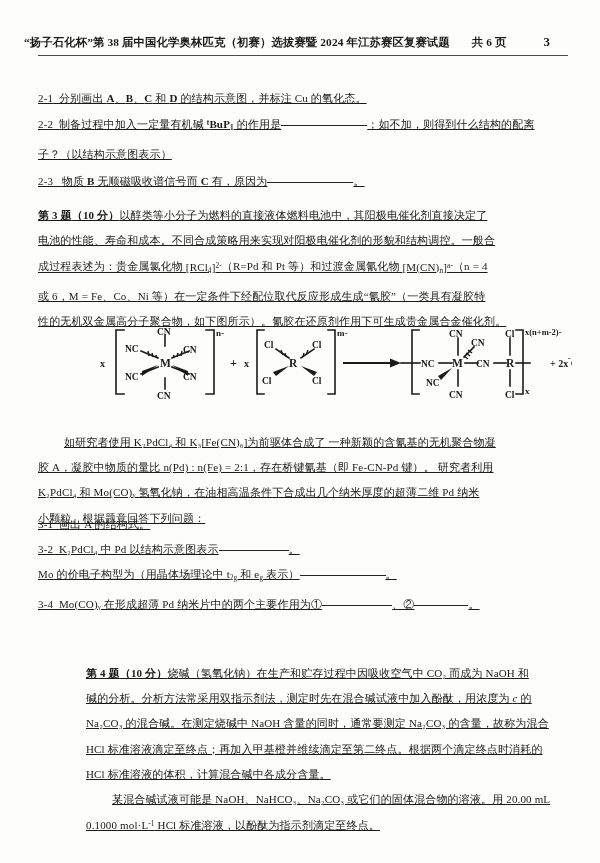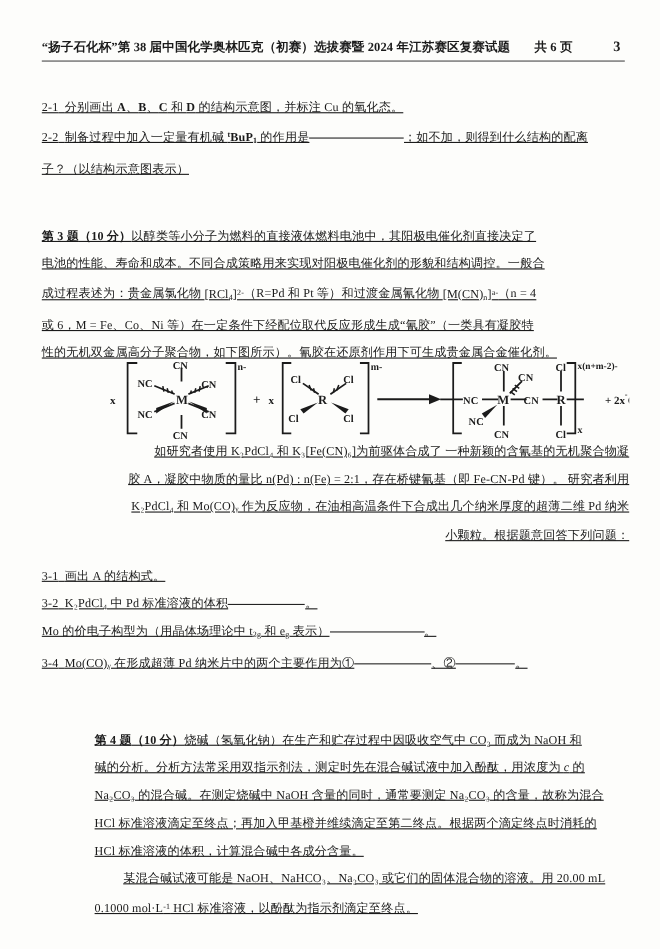--- a/index.html
+++ b/index.html
@@ -17,21 +17,21 @@
   }
   .page {
     position: absolute;
     inset: 0;
     background: #fdfdfb;
   }
 
   
   .header {
     position: absolute;
-    left: 38px;
+    left: 24px;
     top: 34px;
     width: 530px;
     display: flex;
     align-items: baseline;
     font-size: 11.4px;
     font-weight: bold;
     letter-spacing: 0.1px;
     white-space: nowrap;
   }
   .header .h-title { flex: 0 0 auto; }
@@ -110,20 +110,24 @@
 
     <div class="line">
       <span class="qnum">2-2</span>&nbsp;
       <span>制备过程中加入一定量有机碱 <span class="b"><sup>t</sup>BuP<sub>1</sub></span> 的作用是</span><span class="fill f-xl"></span><span>；如不加，则得到什么结构的配离</span>
     </div>
 
     <div class="line">
       <span>子？（以结构示意图表示）</span>
     </div>
 
+    <div class="line" style="margin-top:2px;">
+      <span class="qnum">2-3</span>&nbsp;&nbsp;
+      <span>物质 <span class="b">B</span> 无顺磁吸收谱信号而 <span class="b">C</span> 有，原因为</span><span class="fill f-xl"></span><span>。</span>
+    </div>
   </div>
 
   <div class="blk" style="left:38px; top:203px; width:534px;">
 
     <div class="line">
       <span class="b">第 3 题</span><span class="b">（10 分）</span><span>以醇类等小分子为燃料的直接液体燃料电池中，其阳极电催化剂直接决定了</span>
     </div>
 
     <div class="line">电池的性能、寿命和成本。不同合成策略用来实现对阳极电催化剂的形貌和结构调控。一般合</div>
 
@@ -245,37 +249,37 @@
       <text x="467" y="15" font-size="9.5" font-weight="bold">Cl</text>
       <text x="467" y="76" font-size="9.5" font-weight="bold">Cl</text>
       <text x="487" y="13" font-size="8.5" font-weight="bold">x(n+m-2)-</text>
       <text x="487" y="72" font-size="9" font-weight="bold">x</text>
 
       <text x="512" y="45" font-size="10" font-weight="bold">+  2x Cl</text>
       <text x="530" y="39" font-size="7.5" font-weight="bold">-</text>
     </svg>
   </div>
 
-  <div class="blk" style="left:38px; top:399px; width:534px;text-align:right;">
+  <div class="blk" style="left:38px; top:430px; width:534px;">
     <div class="line ind-1">如研究者使用 K₂PdCl₄ 和 K₃[Fe(CN)₆]为前驱体合成了 一种新颖的含氰基的无机聚合物凝</div>
     <div class="line">胶 A，凝胶中物质的量比 n(Pd) : n(Fe) = 2:1，存在桥键氰基（即 Fe-CN-Pd 键）。 研究者利用</div>
-    <div class="line">K₂PdCl₄ 和 Mo(CO)ᵧ 作为反应物，在油相高温条件下合成出几个纳米厚度的超薄二维 Pd 纳米</div>
+    <div class="line">K₂PdCl₄ 和 Mo(CO)ᵧ 氢氧化钠，在油相高温条件下合成出几个纳米厚度的超薄二维 Pd 纳米</div>
     <div class="line">小颗粒。根据题意回答下列问题：</div>
   </div>
 
   <div class="blk" style="left:38px; top:512px; width:534px;">
 
     <div class="line">
       <span class="qnum">3-1</span>&nbsp;
       <span>画出 A 的结构式。</span>
     </div>
 
     <div class="line">
       <span class="qnum">3-2</span>&nbsp;
-      <span>K₂PdCl₄ 中 Pd 标准溶液的体积</span><span class="fill f-lg"></span><span>。</span>
+      <span>K₂PdCl₄ 中 Pd 以结构示意图表示</span><span class="fill f-lg"></span><span>。</span>
     </div>
 
 
     <div class="line">
       <span>Mo 的价电子构型为（用晶体场理论中 t<sub>2g</sub> 和 e<sub>g</sub> 表示）</span><span class="fill f-xl"></span><span>。</span>
     </div>
 
     <div class="line">
       <span class="qnum">3-4</span>&nbsp;
       <span>Mo(CO)ᵧ 在形成超薄 Pd 纳米片中的两个主要作用为①</span><span class="fill f-lg"></span><span>、②</span><span class="fill f-md"></span><span>。</span>

